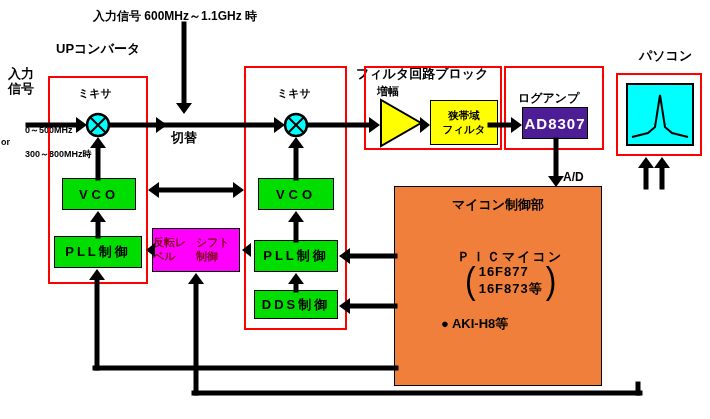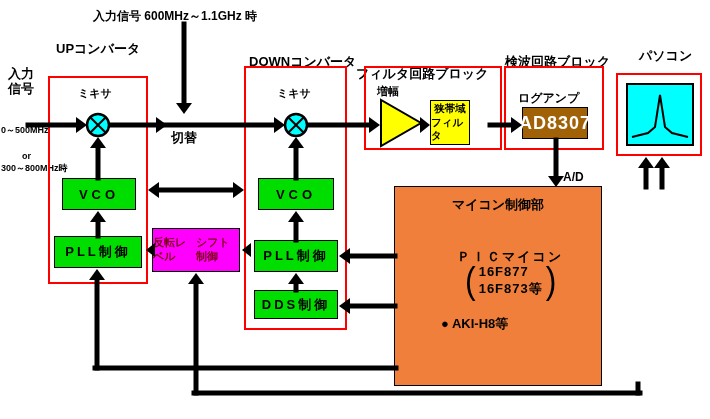--- a/index.html
+++ b/index.html
@@ -7,31 +7,31 @@
   .stage{position:relative;width:710px;height:419px;background:#fff;overflow:hidden;}
   .lbl{position:absolute;font-weight:bold;color:#000;white-space:nowrap;}
   .fs13{font-size:13px;} .fs12{font-size:12px;} .fs11{font-size:11px;}
   .redbox{position:absolute;border:2px solid #FF0000;box-sizing:border-box;background:transparent;}
   .greenbox{position:absolute;background:#00DE00;border:1px solid #000;box-sizing:border-box;
             display:flex;align-items:center;justify-content:center;
             font-weight:bold;font-size:13px;color:#000;letter-spacing:3px;}
   .magbox{position:absolute;background:#FF00FF;border:1px solid #000;box-sizing:border-box;
           display:flex;flex-direction:row;align-items:center;justify-content:center;
           font-weight:bold;font-size:11px;color:#7D0014;line-height:1.25;}
-  .chipbox{position:absolute;background:#a16207;border:1px solid #000;box-sizing:border-box;
+  .chipbox{position:absolute;background:#4c1d95;border:1px solid #000;box-sizing:border-box;
            display:flex;align-items:center;justify-content:center;
-           font-weight:bold;font-size:18px;color:#fff;letter-spacing:1px;}
+           font-weight:bold;font-size:15px;color:#fff;letter-spacing:1px;}
   .yellowbox{position:absolute;background:#FFFF00;border:1px solid #000;box-sizing:border-box;
              display:flex;flex-direction:column;align-items:center;justify-content:center;
              font-weight:bold;font-size:10.5px;color:#000;line-height:1.3;}
   .orangebox{position:absolute;background:#F07F3C;border:1px solid #000;box-sizing:border-box;color:#000;}
   .screen{position:absolute;background:#00FFFF;border:2px solid #000;box-sizing:border-box;}
   .freq{position:absolute;font-weight:bold;font-size:9px;color:#000;line-height:1.35;}
-  .freq span{display:block;}
-  .freq .ind{padding-left:21px;margin-top:14px;}
+  .freq span{display:block;padding-left:24px;}
+  .freq .ind{padding-left:0;}
   .mcu-line{position:absolute;font-weight:bold;font-size:13px;color:#000;white-space:nowrap;}
   .parenrow{position:absolute;display:flex;align-items:center;font-weight:bold;color:#000;}
   .bigparen{font-size:32px;font-weight:normal;line-height:34px;transform:scaleY(1.15);}
   .parenlines{display:flex;flex-direction:column;font-size:13px;line-height:17px;margin:0 3px;letter-spacing:1px;}
   .overlay{position:absolute;left:0;top:0;pointer-events:none;z-index:5;}
 </style>
 </head>
 <body>
 
 <div class="stage">
@@ -47,41 +47,39 @@
     <span class="ind">or</span>
     <span>300～800MHz時</span>
   </div>
   <div class="lbl fs13" style="left:171px;top:129px;">切替</div>
 
   <div class="redbox" style="left:48px;top:76px;width:100px;height:208px;"></div>
   <div class="lbl fs11" style="left:78px;top:86px;">ミキサ</div>
   <div class="greenbox" style="left:62px;top:178px;width:74px;height:32px;letter-spacing:4px;">VCO</div>
   <div class="greenbox" style="left:54px;top:236px;width:88px;height:32px;">PLL制御</div>
 
-  <div class="lbl fs13" style="left:249px;top:53px;">DOWNコンバータ</div>
   <div class="redbox" style="left:244px;top:66px;width:103px;height:264px;"></div>
   <div class="lbl fs11" style="left:277px;top:86px;">ミキサ</div>
   <div class="greenbox" style="left:258px;top:178px;width:76px;height:32px;letter-spacing:4px;">VCO</div>
   <div class="greenbox" style="left:254px;top:240px;width:84px;height:32px;">PLL制御</div>
   <div class="greenbox" style="left:254px;top:290px;width:84px;height:29px;">DDS制御</div>
 
   <div class="magbox" style="left:152px;top:228px;width:88px;height:44px;">
     <span>反転レベル</span>
     <span>シフト制御</span>
   </div>
 
   <div class="lbl fs13" style="left:356px;top:53px;margin-top:12px;">フィルタ回路ブロック</div>
   <div class="redbox" style="left:364px;top:66px;width:138px;height:84px;"></div>
   <div class="lbl fs11" style="left:377px;top:84px;text-align:right;">増幅</div>
-  <div class="yellowbox" style="left:430px;top:100px;width:40px;height:45px;">
+  <div class="yellowbox" style="left:430px;top:100px;width:68px;height:45px;">
     <span>狭帯域</span>
     <span>フィルタ</span>
   </div>
 
-  <div class="lbl fs13" style="left:505px;top:53px;">検波回路ブロック</div>
   <div class="redbox" style="left:504px;top:66px;width:100px;height:84px;"></div>
   <div class="lbl fs12" style="left:518px;top:90px;">ログアンプ</div>
   <div class="chipbox" style="left:522px;top:107px;width:66px;height:32px;">AD8307</div>
 
   <div class="lbl fs13" style="left:639px;top:47px;">パソコン</div>
   <div class="redbox" style="left:616px;top:73px;width:86px;height:83px;"></div>
   <div class="screen" style="left:626px;top:83px;width:68px;height:63px;">
     <svg width="64" height="59" viewBox="0 0 64 59">
       <polyline points="4,52 20,48 27,42 32,10 37,42 44,48 60,52" fill="none" stroke="#000" stroke-width="2"></polyline>
     </svg>

